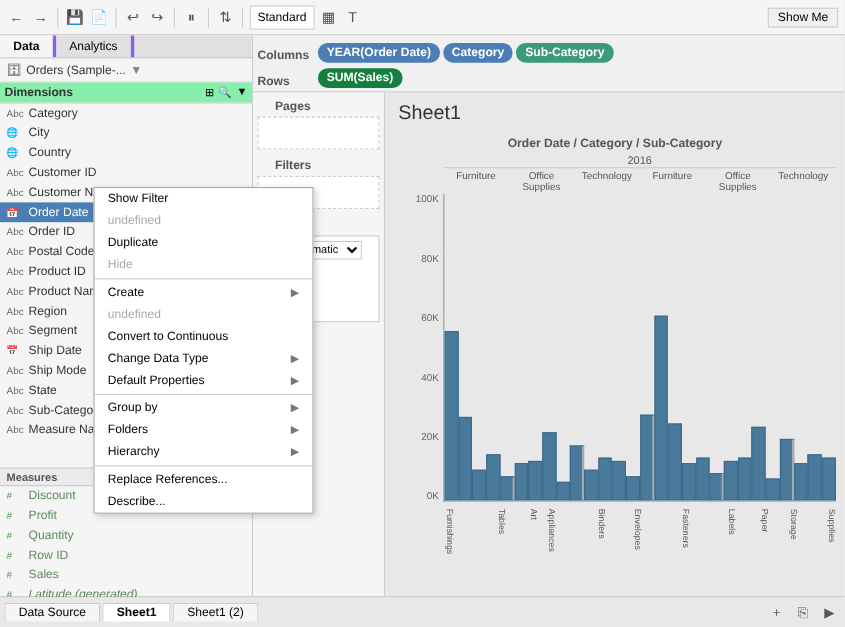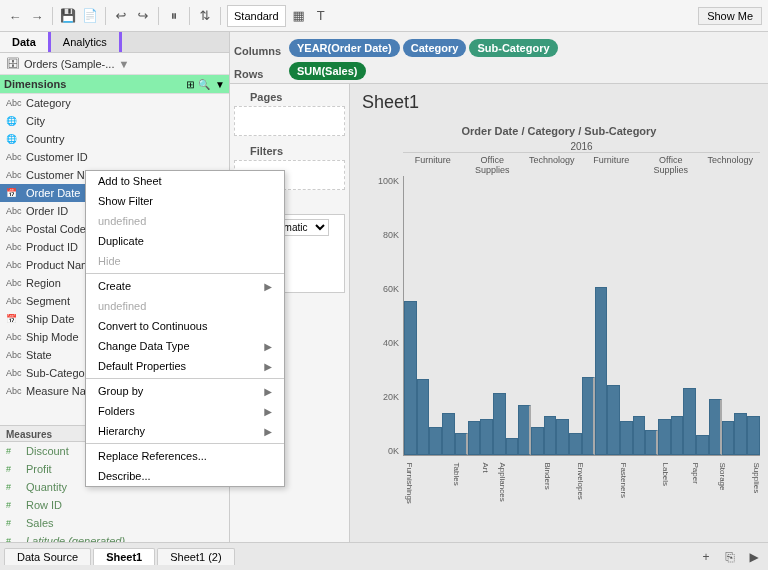--- a/index.html
+++ b/index.html
@@ -387,23 +387,20 @@
                 </div>
               </div>
           </div>
         </div>
       </div>
     </div>
   </div>
 
   <div class="context-menu" id="context-menu">
       <div class="menu-item">
-        <span>Add to Sheet</span>
-      </div>
-      <div class="menu-item">
         <span>Show Filter</span>
       </div>
       <div class="menu-item disabled">
         <span>undefined</span>
       </div>
       <div class="menu-item">
         <span>Duplicate</span>
       </div>
       <div class="menu-item disabled">
         <span>Hide</span>

